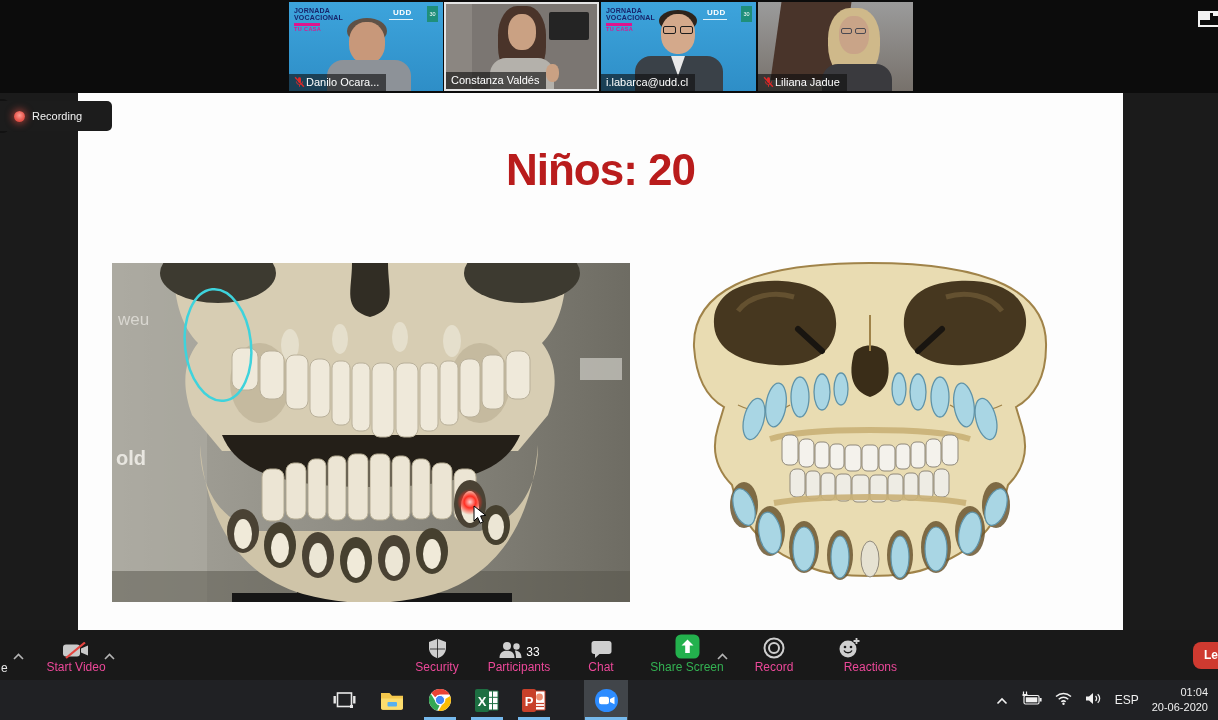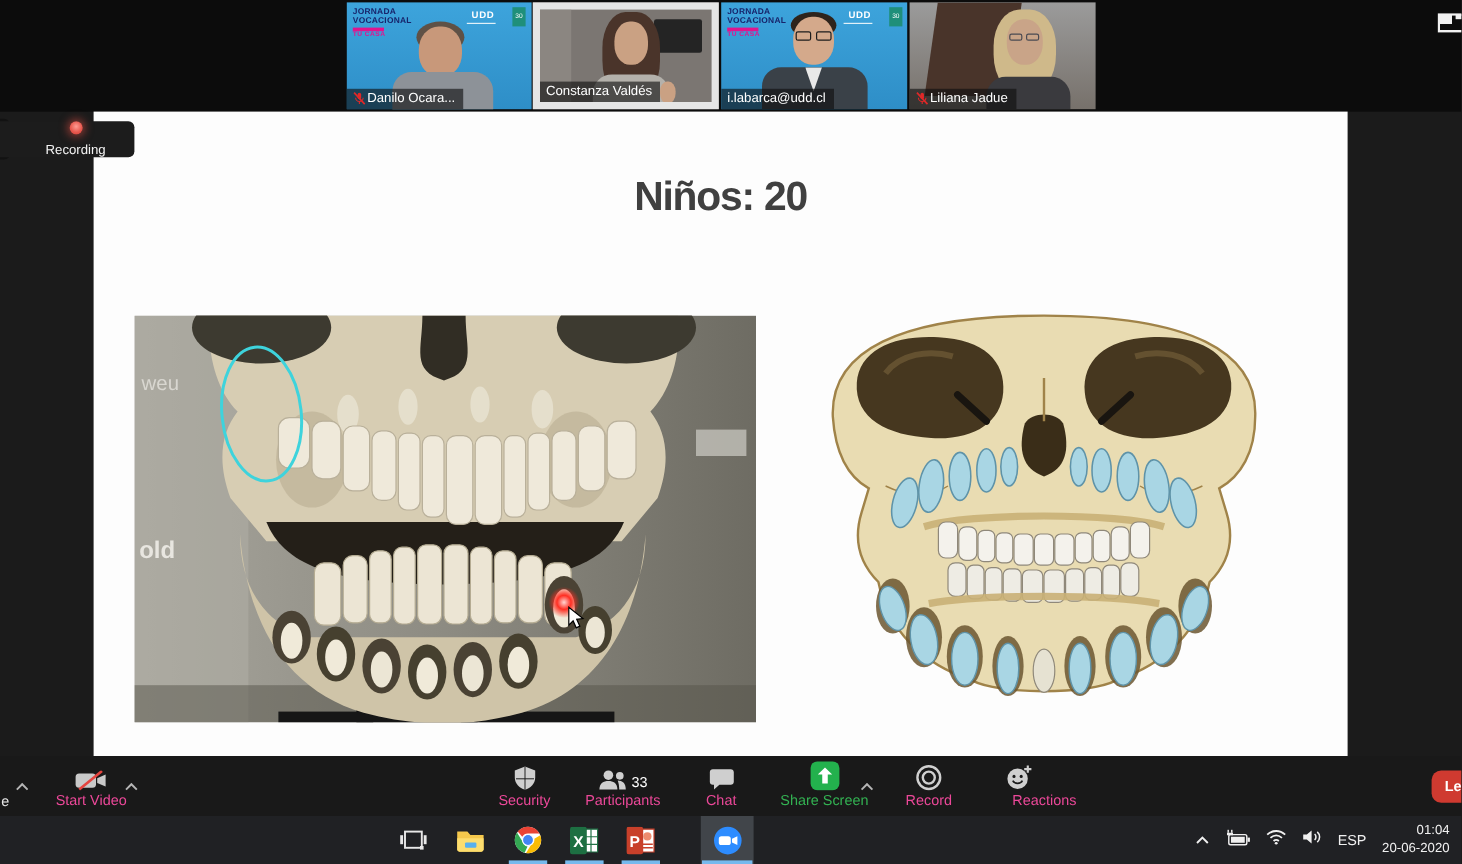--- a/index.html
+++ b/index.html
@@ -4,21 +4,21 @@
 <style>
   * { margin:0; padding:0; box-sizing:border-box; }
   html,body { width:1218px; height:720px; background:#000; overflow:hidden; }
   body { font-family:"Liberation Sans", sans-serif; position:relative; }
   #page { position:absolute; inset:0; width:1218px; height:720px; background:#0c0c0c; overflow:hidden; }
 
   
   .video-strip { position:absolute; left:0; top:0; width:1218px; height:93px; background:#0c0c0c; }
   .tile { position:absolute; top:2px; height:89px; overflow:hidden; background:#555; }
   .tile-blue { background:linear-gradient(180deg,#3da4dc 0%,#2e8ec7 100%); }
-  .tile.active { border:6px solid #e5e5e5;text-decoration:underline; }
+  .tile.active { border:2px solid #e5e5e5;text-decoration:underline; }
   .name-bar { position:absolute; left:0; bottom:0; display:flex; align-items:center; gap:1px;
               background:rgba(15,15,15,.62); color:#fff; font-size:11px; padding:2px 7px 3px 5px; white-space:nowrap; }
   .branding { position:absolute; left:5px; top:5px; line-height:1.05; }
   .branding .b1 { font-size:7px; font-weight:bold; color:#17246b; letter-spacing:.2px; }
   .branding .b2 { font-size:7px; font-weight:bold; color:#17246b; letter-spacing:.2px; }
   .branding .bbar { width:26px; height:3px; background:#e0148e; margin:1px 0; }
   .branding .b3 { font-size:5.5px; font-weight:bold; color:#e0148e; letter-spacing:.4px; }
   .udd { position:absolute; top:6px; font-size:8px; font-weight:bold; color:#fff; letter-spacing:.5px; }
   .udd-sub { position:absolute; width:24px; height:1px; background:rgba(255,255,255,.85); }
   .badge30 { position:absolute; top:4px; width:11px; height:16px; background:#1f8f7a; color:#fff;
@@ -26,26 +26,26 @@
 
   
   .p-head { position:absolute; border-radius:46%; }
   .p-hair { position:absolute; border-radius:50%; }
   .p-body { position:absolute; border-radius:16px 16px 0 0; }
 
   
   .main-region { position:absolute; left:0; top:93px; width:1218px; height:537px; background:#1b1b1b; }
   .screen-share { position:absolute; left:78px; top:0; width:1045px; height:537px; background:#fdfdfd; }
   .slide-title { position:absolute; left:0; top:52px; width:100%; text-align:center;
-                 font-size:34px; font-weight:bold; color:#404040; letter-spacing:-1px; }
+                 font-size:44px; font-weight:bold; color:#b91c1c; letter-spacing:-1px; }
   .photo-wrap { position:absolute; left:34px; top:170px; width:518px; height:339px; }
   .illo-wrap  { position:absolute; left:600px; top:162px; width:384px; height:332px; }
 
   .rec-toast { position:absolute; left:0; top:8px; width:112px; height:30px; background:#1c1c1c;
-               border-radius:0 5px 5px 0; display:flex; align-items:center; gap:7px; padding-left:14px; z-index:5;flex-direction:column; }
+               border-radius:0 5px 5px 0; display:flex; align-items:center; gap:7px; padding-left:14px; z-index:5; }
   .rec-dot { width:11px; height:11px; border-radius:50%;
              background:radial-gradient(circle at 50% 40%, #ff9c93 0%, #e8594f 55%, #d23c33 100%);
              box-shadow:0 0 7px 2px rgba(232,80,70,.55); }
   .rec-label { color:#f2f2f2; font-size:11px; }
   .left-notch { position:absolute; left:0; top:6px; width:9px; height:34px; background:#121212; border-radius:0 6px 6px 0; }
 
   .view-btn { position:absolute; left:1198px; top:11px; width:26px; height:17px; z-index:6; }
 
   
   .zoom-toolbar { position:absolute; left:0; top:630px; width:1218px; height:50px; background:#191919; }

